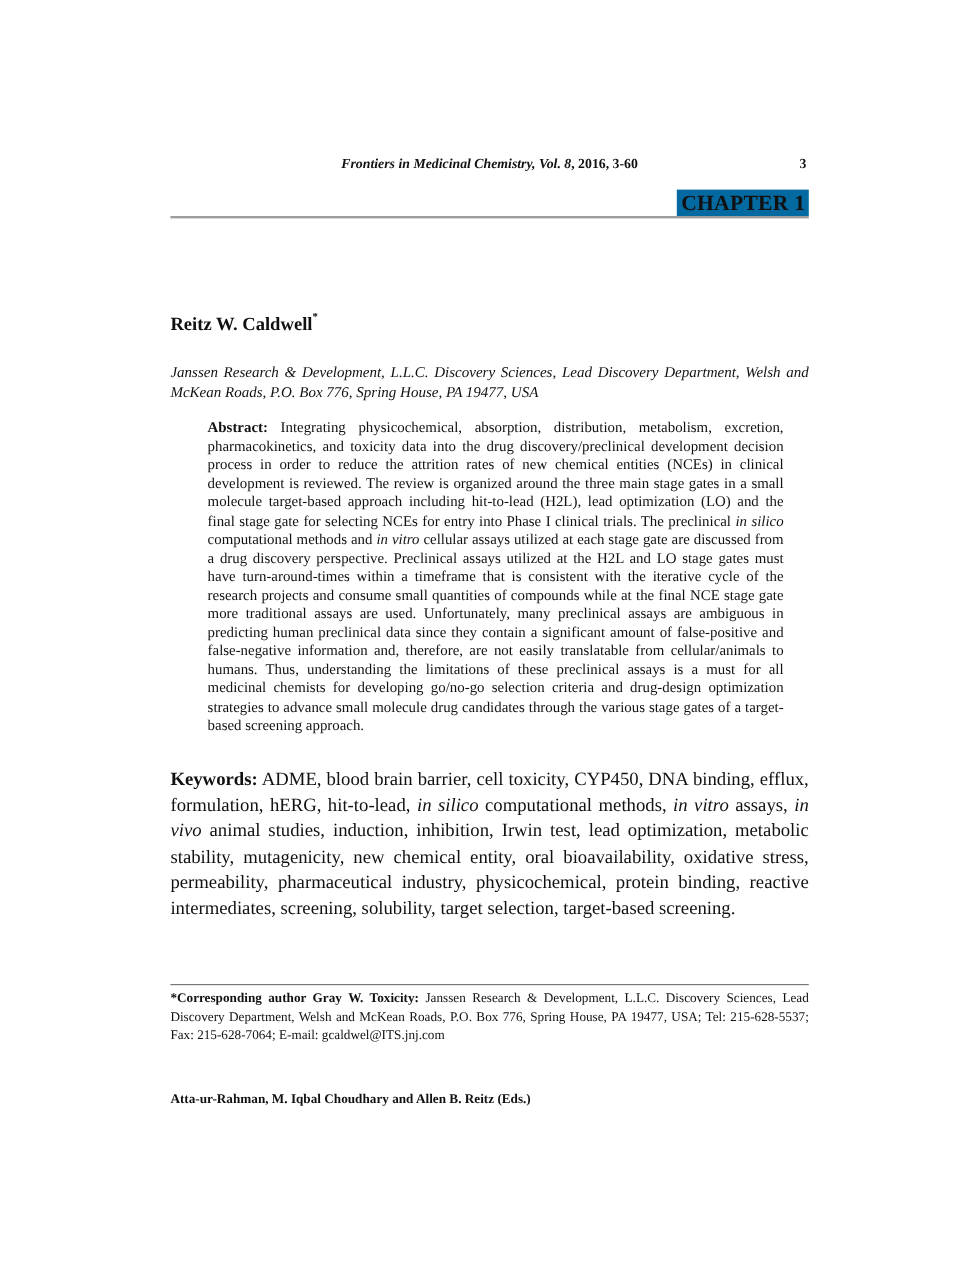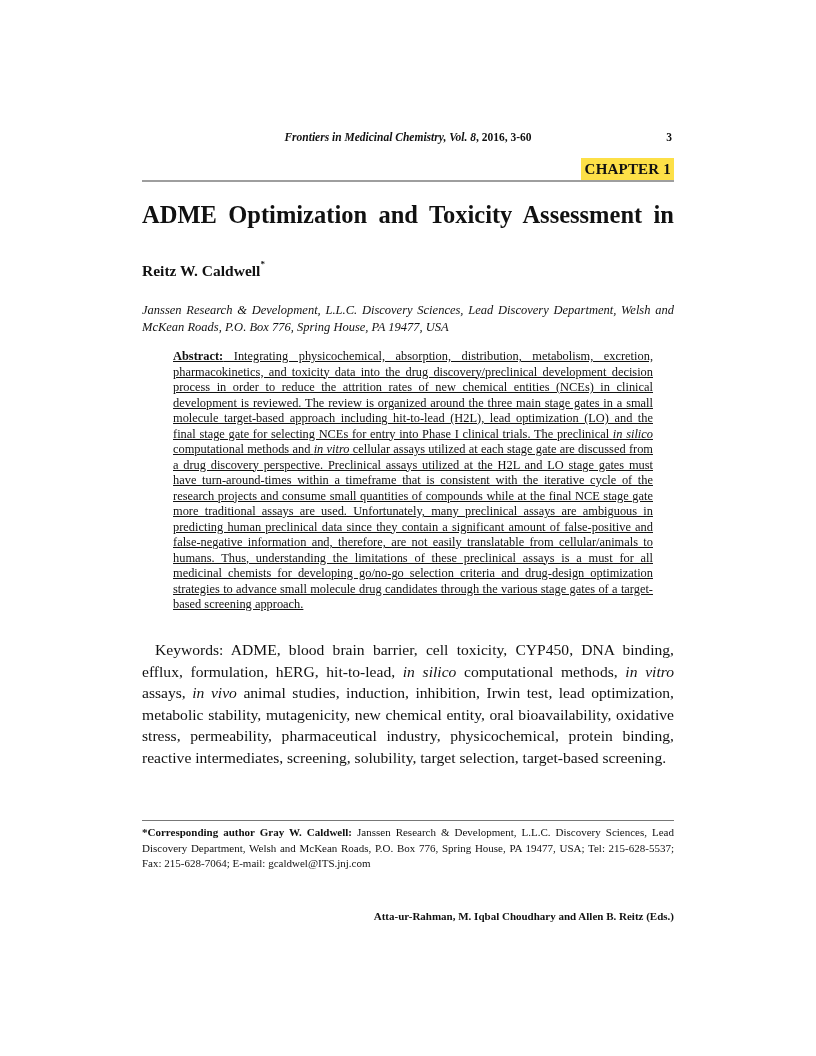--- a/index.html
+++ b/index.html
@@ -40,23 +40,23 @@
   .running-head .journal i { font-style: italic; }
   .running-head .page-num {
     position: absolute;
     right: 2px;
     top: 0;
   }
   .chapter-box {
     position: absolute;
     right: 142px;
     top: 158px;
-    background: #fde047;
+    background: #0369a1;
     padding: 1px 3px 1px 4px;
-    font-size: 15px;
+    font-size: 18px;
     font-weight: bold;
     line-height: 20px;
     letter-spacing: 0.2px;
   }
   .top-rule {
     position: absolute;
     left: 142px;
     width: 532px;
     top: 180px;
     height: 2px;
@@ -102,34 +102,33 @@
     text-align: justify;
   }
   .abstract {
     position: absolute;
     left: 173px;
     width: 480px;
     top: 349px;
     font-size: 12.4px;
     line-height: 15.5px;
     text-align: justify;
-    text-decoration: underline;
   }
   .abstract .label { font-weight: bold; }
   .abstract i { font-style: italic; }
   .keywords {
     position: absolute;
     left: 142px;
     width: 532px;
     top: 639px;
     font-size: 15.6px;
     line-height: 21.6px;
     text-align: justify;
   }
-  .keywords .label { font-weight: normal; margin-left: 13px; }
+  .keywords .label { font-weight: bold; }
   .keywords i { font-style: italic; }
   .foot-rule {
     position: absolute;
     left: 142px;
     width: 532px;
     top: 820px;
     height: 1px;
     background: #777777;
   }
   .footnote {
@@ -143,50 +142,49 @@
   }
   .footnote .label { font-weight: bold; }
   .editors {
     position: absolute;
     left: 142px;
     width: 532px;
     top: 909px;
     font-size: 11px;
     font-weight: bold;
     line-height: 14px;
-    text-align: right;
+    text-align: left;
   }
 </style>
 </head>
 <body>
 
 <div class="page">
 
   <div class="running-head">
     <div class="journal"><i>Frontiers in Medicinal Chemistry, Vol. 8</i><span>, 2016, 3-60</span></div>
     <span class="page-num">3</span>
   </div>
 
   <div class="chapter-box">CHAPTER 1</div>
 
   <div class="top-rule"></div>
 
   <h1 class="title" style="margin:0;">
-    <span class="line1">ADME Optimization and Toxicity Assessment in</span>
   </h1>
 
   <div class="author"><span>Reitz W. Caldwell</span><sup>*</sup></div>
 
   <div class="affiliation">Janssen Research &amp; Development, L.L.C. Discovery Sciences, Lead Discovery Department, Welsh and McKean Roads, P.O. Box 776, Spring House, PA 19477, USA</div>
 
   <div class="abstract"><span class="label">Abstract:</span><span> Integrating physicochemical, absorption, distribution, metabolism, excretion, pharmacokinetics, and toxicity data into the drug discovery/preclinical development decision process in order to reduce the attrition rates of new chemical entities (NCEs) in clinical development is reviewed. The review is organized around the three main stage gates in a small molecule target-based approach including hit-to-lead (H2L), lead optimization (LO) and the final stage gate for selecting NCEs for entry into Phase I clinical trials. The preclinical </span><i>in silico</i><span> computational methods and </span><i>in vitro</i><span> cellular assays utilized at each stage gate are discussed from a drug discovery perspective. Preclinical assays utilized at the H2L and LO stage gates must have turn-around-times within a timeframe that is consistent with the iterative cycle of the research projects and consume small quantities of compounds while at the final NCE stage gate more traditional assays are used. Unfortunately, many preclinical assays are ambiguous in predicting human preclinical data since they contain a significant amount of false-positive and false-negative information and, therefore, are not easily translatable from cellular/animals to humans. Thus, understanding the limitations of these preclinical assays is a must for all medicinal chemists for developing go/no-go selection criteria and drug-design optimization strategies to advance small molecule drug candidates through the various stage gates of a target-based screening approach.</span></div>
 
   <div class="keywords"><span class="label">Keywords:</span><span> ADME, blood brain barrier, cell toxicity, CYP450, DNA binding, efflux, formulation, hERG, hit-to-lead, </span><i>in silico</i><span> computational methods, </span><i>in vitro</i><span> assays, </span><i>in vivo</i><span> animal studies, induction, inhibition, Irwin test, lead optimization, metabolic stability, mutagenicity, new chemical entity, oral bioavailability, oxidative stress, permeability, pharmaceutical industry, physicochemical, protein binding, reactive intermediates, screening, solubility, target selection, target-based screening.</span></div>
 
   <div class="foot-rule"></div>
 
-  <div class="footnote"><span class="label">*Corresponding author Gray W. Caldwell:</span><span> Janssen Research &amp; Development, L.L.C. Discovery Sciences, Lead Discovery Department, Welsh and McKean Roads, P.O. Box 776, Spring House, PA 19477, USA; Tel: 215-628-5537; Fax: 215-628-7064; E-mail: gcaldwel@ITS.jnj.com</span></div>
+  <div class="footnote"><span class="label">*Corresponding author Gray W. Toxicity:</span><span> Janssen Research &amp; Development, L.L.C. Discovery Sciences, Lead Discovery Department, Welsh and McKean Roads, P.O. Box 776, Spring House, PA 19477, USA; Tel: 215-628-5537; Fax: 215-628-7064; E-mail: gcaldwel@ITS.jnj.com</span></div>
 
   <div class="editors">
     <div>Atta-ur-Rahman, M. Iqbal Choudhary and Allen B. Reitz (Eds.)</div>
   </div>
 
 </div>
 
 </body></html>

